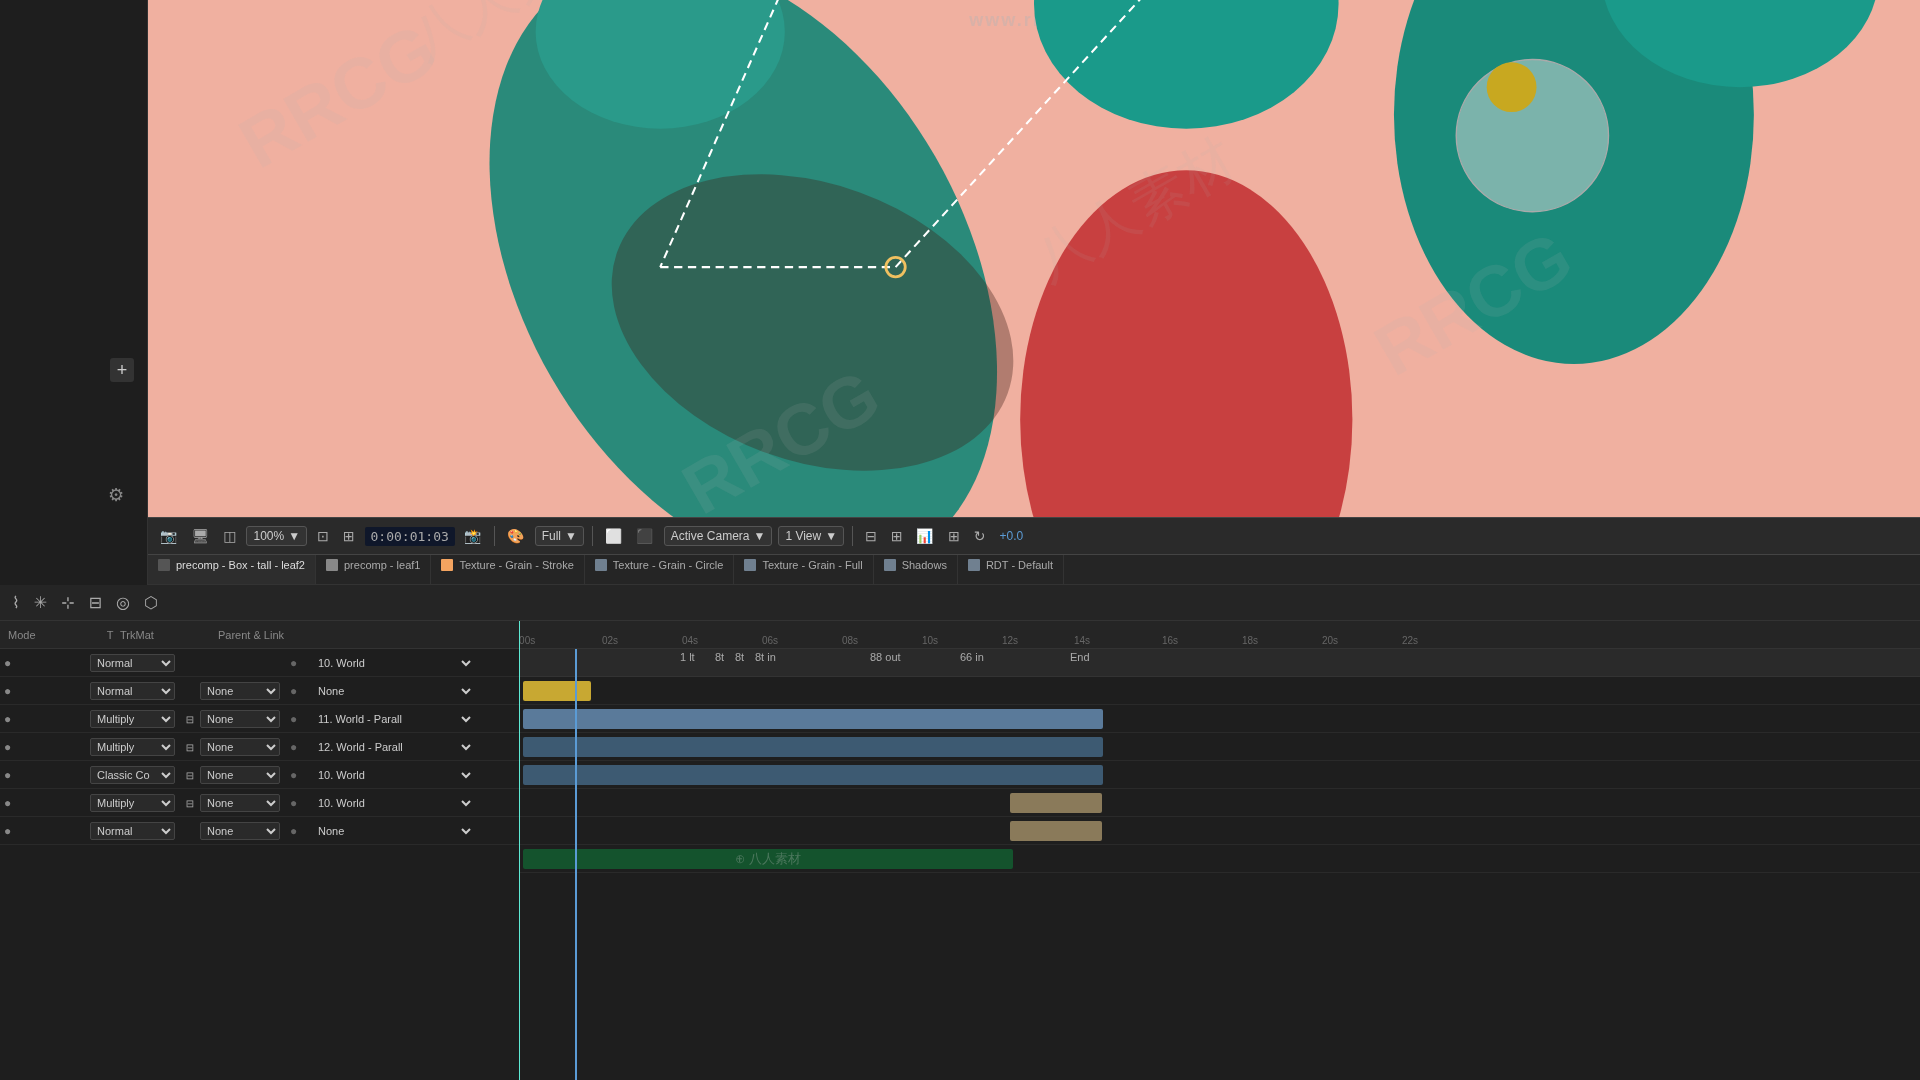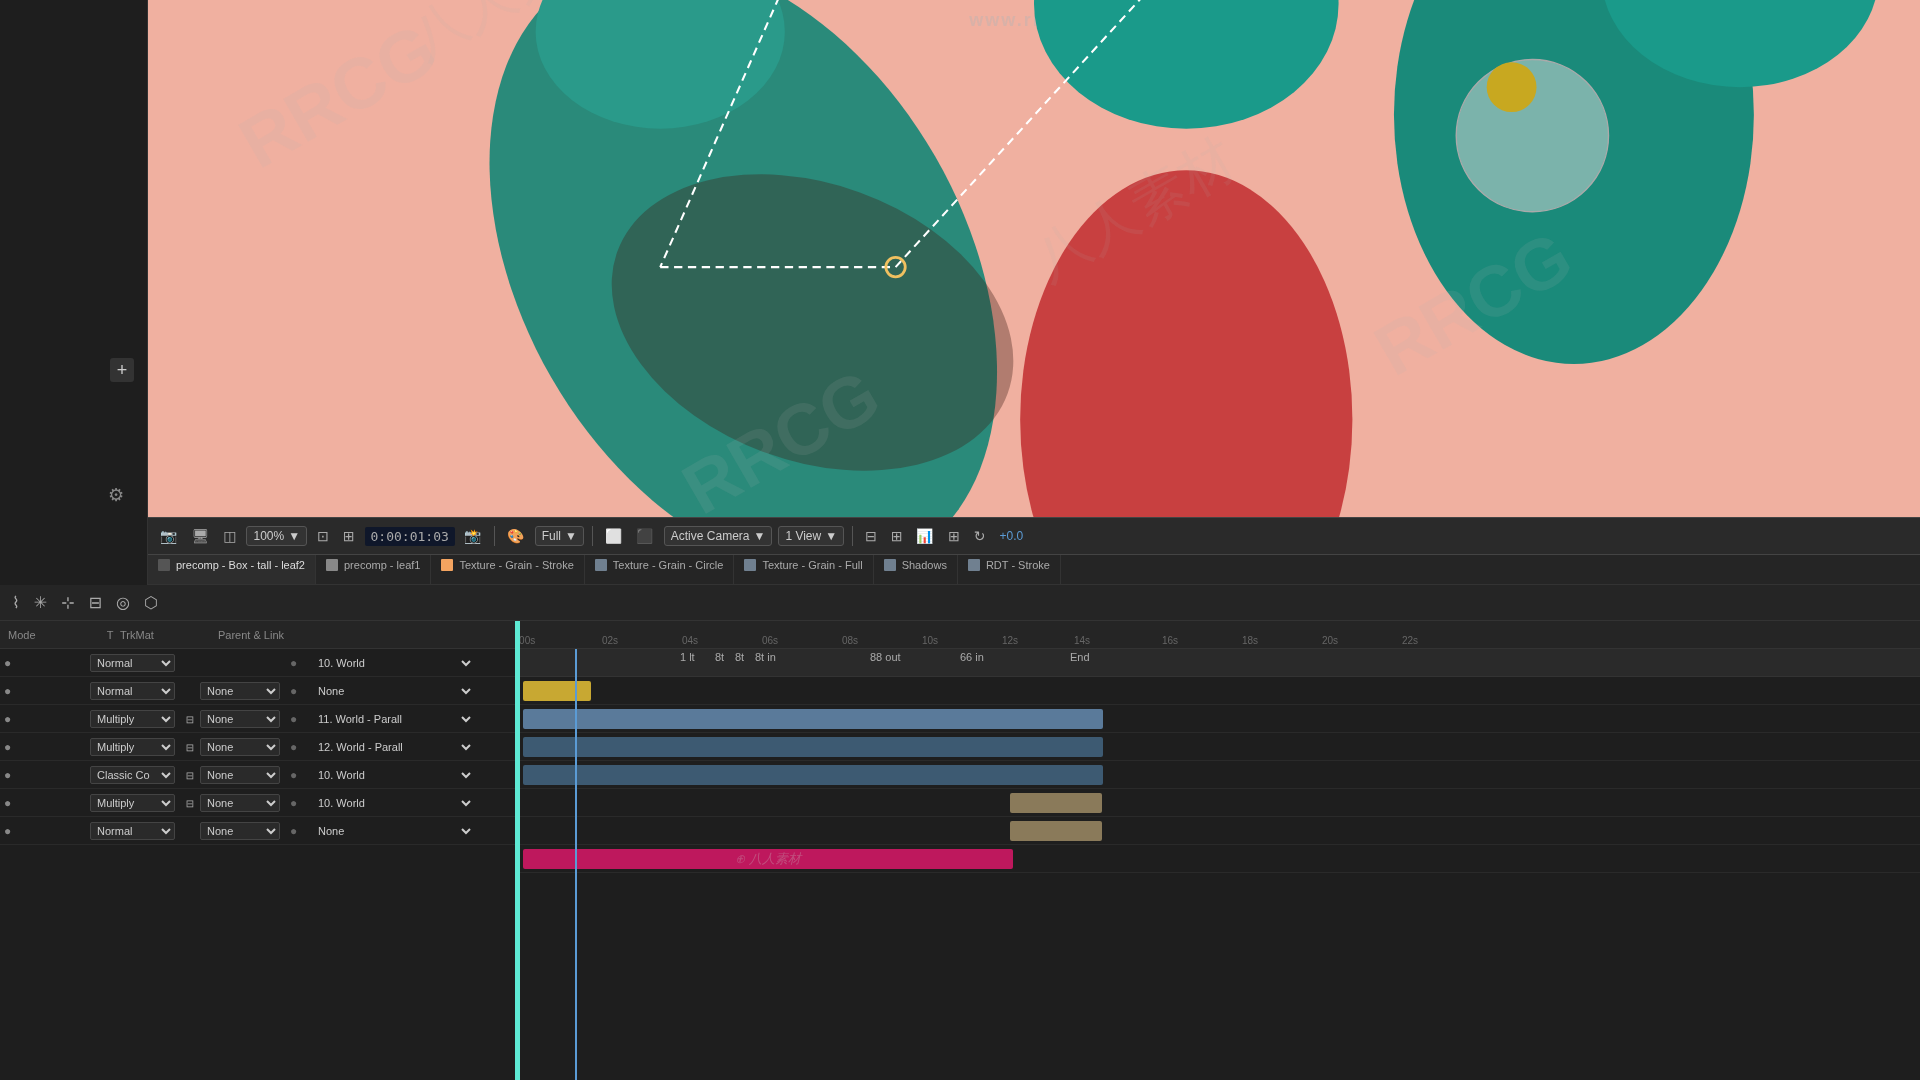--- a/index.html
+++ b/index.html
@@ -229,21 +229,21 @@
     #timeline-content {
       display: flex;
       flex: 1;
       overflow: hidden;
     }
 
     
     #layer-list {
       width: 520px;
       background: #1e1e1e;
-      border-right: 5px solid #5eead4;
+      border-right: 1px solid #5eead4;
       flex-shrink: 0;
     }
 
     #layer-list-header {
       height: 28px;
       display: flex;
       align-items: center;
       border-bottom: 1px solid #333;
       background: #252525;
       font-size: 11px;
@@ -547,21 +547,21 @@
   <div class="tab-item">
     <div class="tab-color-box" style="background:#708090;"></div>
     <span>Texture - Grain - Full</span>
   </div>
   <div class="tab-item">
     <div class="tab-color-box" style="background:#708090;"></div>
     <span>Shadows</span>
   </div>
   <div class="tab-item">
     <div class="tab-color-box" style="background:#708090;"></div>
-    <span>RDT - Stroke</span>
+    <span>RDT - Default</span>
   </div>
 </div>
 
 <div id="timeline-area">
 
   <div id="timeline-toolbar">
     <button class="tl-btn">⌇</button>
     <button class="tl-btn">✳</button>
     <button class="tl-btn">⊹</button>
     <button class="tl-btn">⊟</button>
@@ -753,21 +753,21 @@
 
       <div class="track-row">
         <div class="track-bar" style="background:#8a7a5a; left:490px; width:92px;"></div>
       </div>
 
       <div class="track-row">
         <div class="track-bar" style="background:#8a7a5a; left:490px; width:92px;"></div>
       </div>
 
       <div class="track-row">
-        <div class="track-bar" style="background:#be185d; left:3px; width:490px;font-style:italic;">
+        <div class="track-bar" style="background:#14532d; left:3px; width:490px;">
 
           <div style="position:absolute; top:0; left:0; right:0; bottom:0; display:flex; align-items:center; justify-content:center; pointer-events:none; overflow:hidden;">
             <span style="color:rgba(200,200,200,0.3); font-size:13px; white-space:nowrap;">⊕ 八人素材</span>
           </div>
         </div>
       </div>
 
     </div>
   </div>
 </div>

